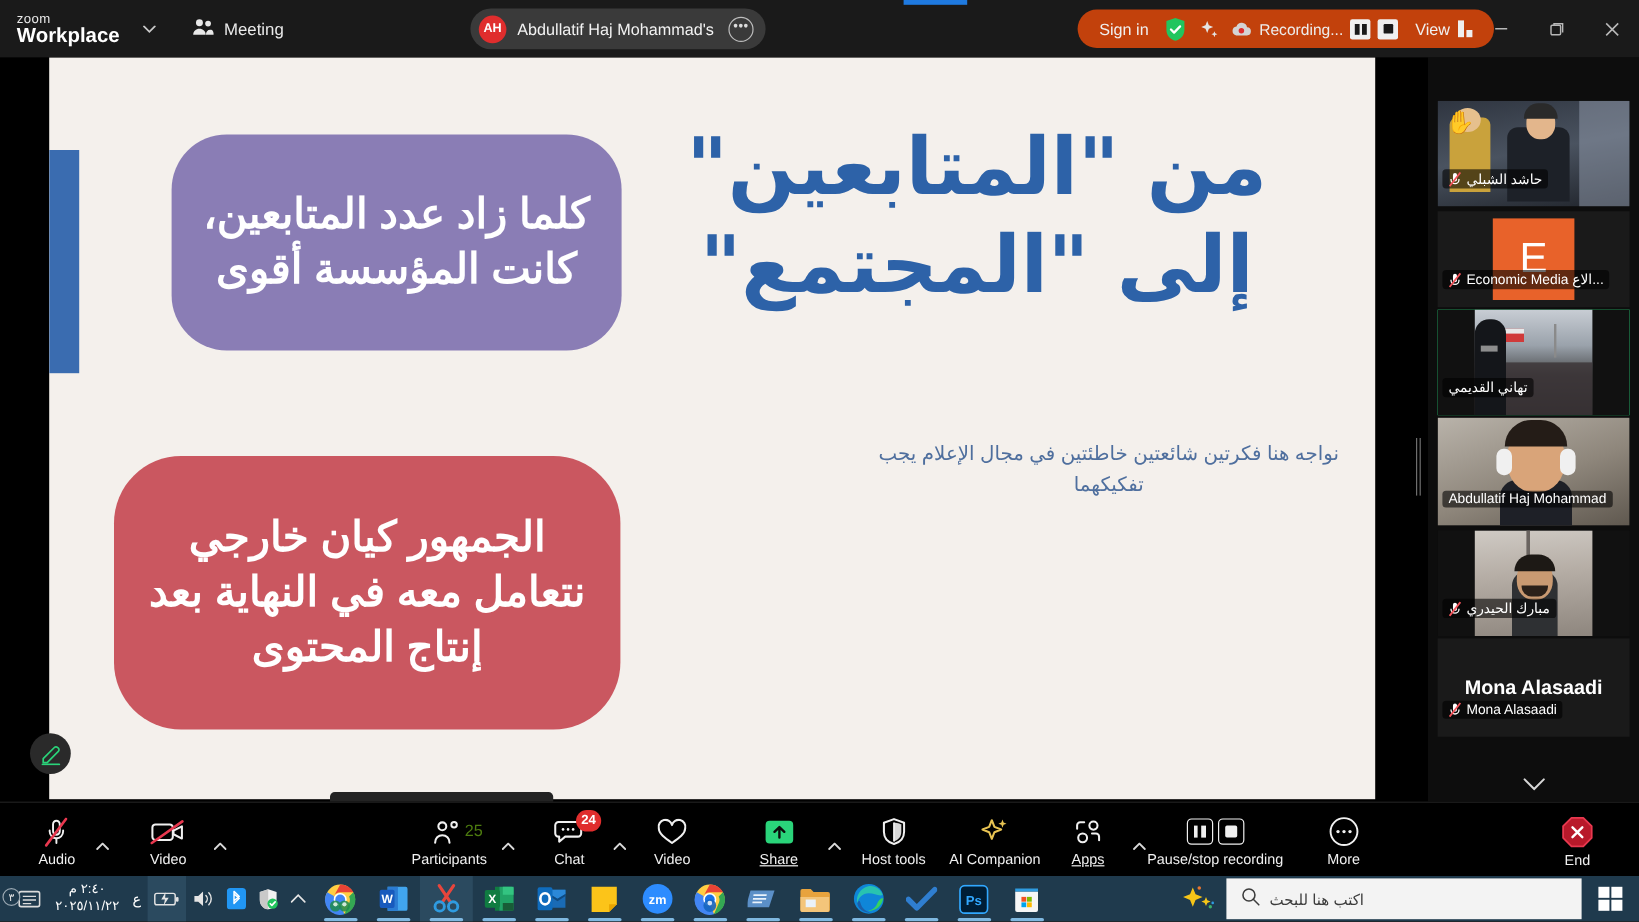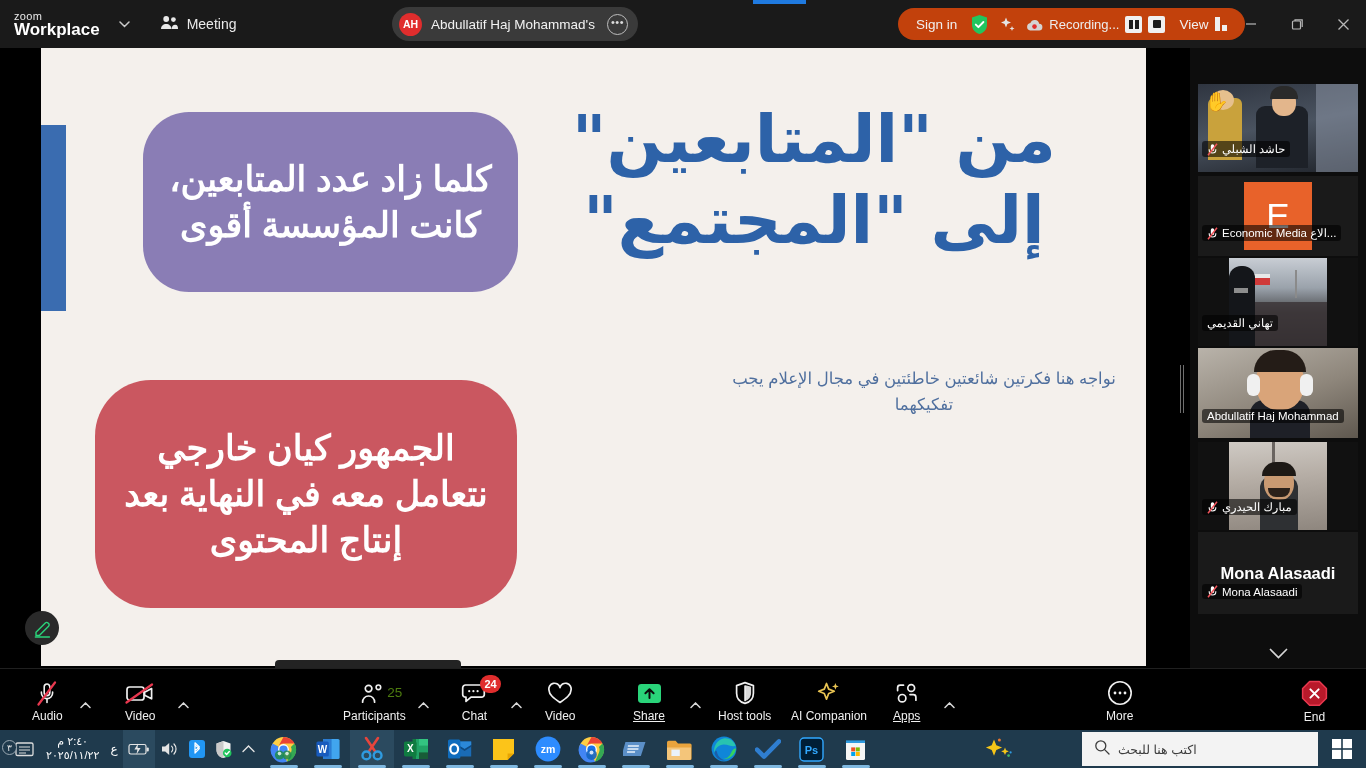--- a/index.html
+++ b/index.html
@@ -215,21 +215,21 @@
   .app-ico {
     width: 44px; height: 38px; display: flex; align-items: center; justify-content: center;
     position: relative;
   }
   .app-ico.act { background: #2b4a5f; }
   .app-ico .underbar {
     position: absolute; bottom: 0; left: 8px; width: 28px; height: 3px; border-radius: 2px;
     background: #7fb8e0;
   }
   .search-box {
-    position: absolute; right: 48px; top: 2px; width: 236px; height: 34px;
+    position: absolute; right: 48px; top: 2px; width: 296px; height: 34px;
     background: #f3f3f3; display: flex; align-items: center; justify-content: flex-end;
     gap: 8px; padding: 0 12px; direction: rtl;
   }
   .search-box .sp { color: #3c3c3c; font-size: 12.5px; }
   .start-btn {
     position: absolute; right: 0; top: 0; width: 48px; height: 38px;
     display: flex; align-items: center; justify-content: center;
   }
   .copilot-ico { position: absolute; right: 344px; top: 0; width: 44px; height: 38px;
     display:flex; align-items:center; justify-content:center; }
@@ -591,20 +591,32 @@
         </svg>
       </span>
       <span class="lbl">Apps</span>
     </div>
     <div class="tb-item" style="left:938px;top:8px;">
       <svg width="11" height="7" viewBox="0 0 11 7">
           <path d="M1 5.5L5.5 1 10 5.5" stroke="#d8d8d8" stroke-width="1.5" fill="none" stroke-linecap="round"></path>
         </svg>
     </div>
 
+    <div class="tb-item" style="left:950px;">
+      <span class="tb-ico" style="gap:4px;display:flex;">
+        <span style="width:22px;height:22px;border:1.8px solid #f0f0f0;border-radius:4px;display:flex;align-items:center;justify-content:center;gap:3px;">
+          <i style="width:3.4px;height:10px;background:#f0f0f0;display:block;"></i>
+          <i style="width:3.4px;height:10px;background:#f0f0f0;display:block;"></i>
+        </span>
+        <span style="width:22px;height:22px;border:1.8px solid #f0f0f0;border-radius:4px;display:flex;align-items:center;justify-content:center;">
+          <i style="width:10px;height:10px;background:#f0f0f0;display:block;border-radius:1.5px;"></i>
+        </span>
+      </span>
+      <span class="lbl">Pause/stop recording</span>
+    </div>
 
     <div class="tb-item" style="left:1100px;">
       <span class="tb-ico">
         <svg width="26" height="26" viewBox="0 0 26 26">
           <circle cx="13" cy="13" r="11.2" fill="none" stroke="#f0f0f0" stroke-width="1.6"></circle>
           <circle cx="8" cy="13" r="1.4" fill="#f0f0f0"></circle>
             <circle cx="13" cy="13" r="1.4" fill="#f0f0f0"></circle>
             <circle cx="18" cy="13" r="1.4" fill="#f0f0f0"></circle>
         </svg>
       </span>

